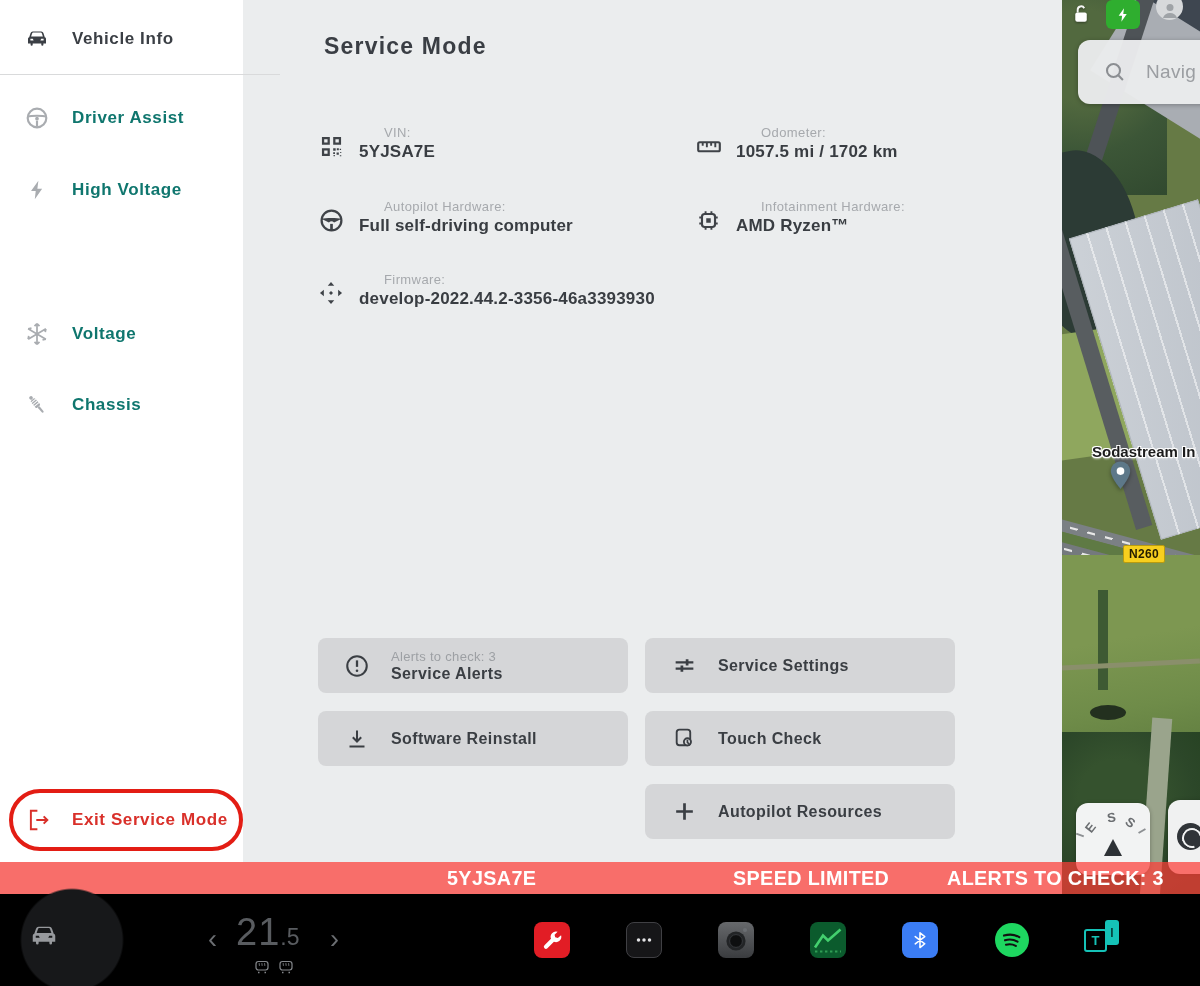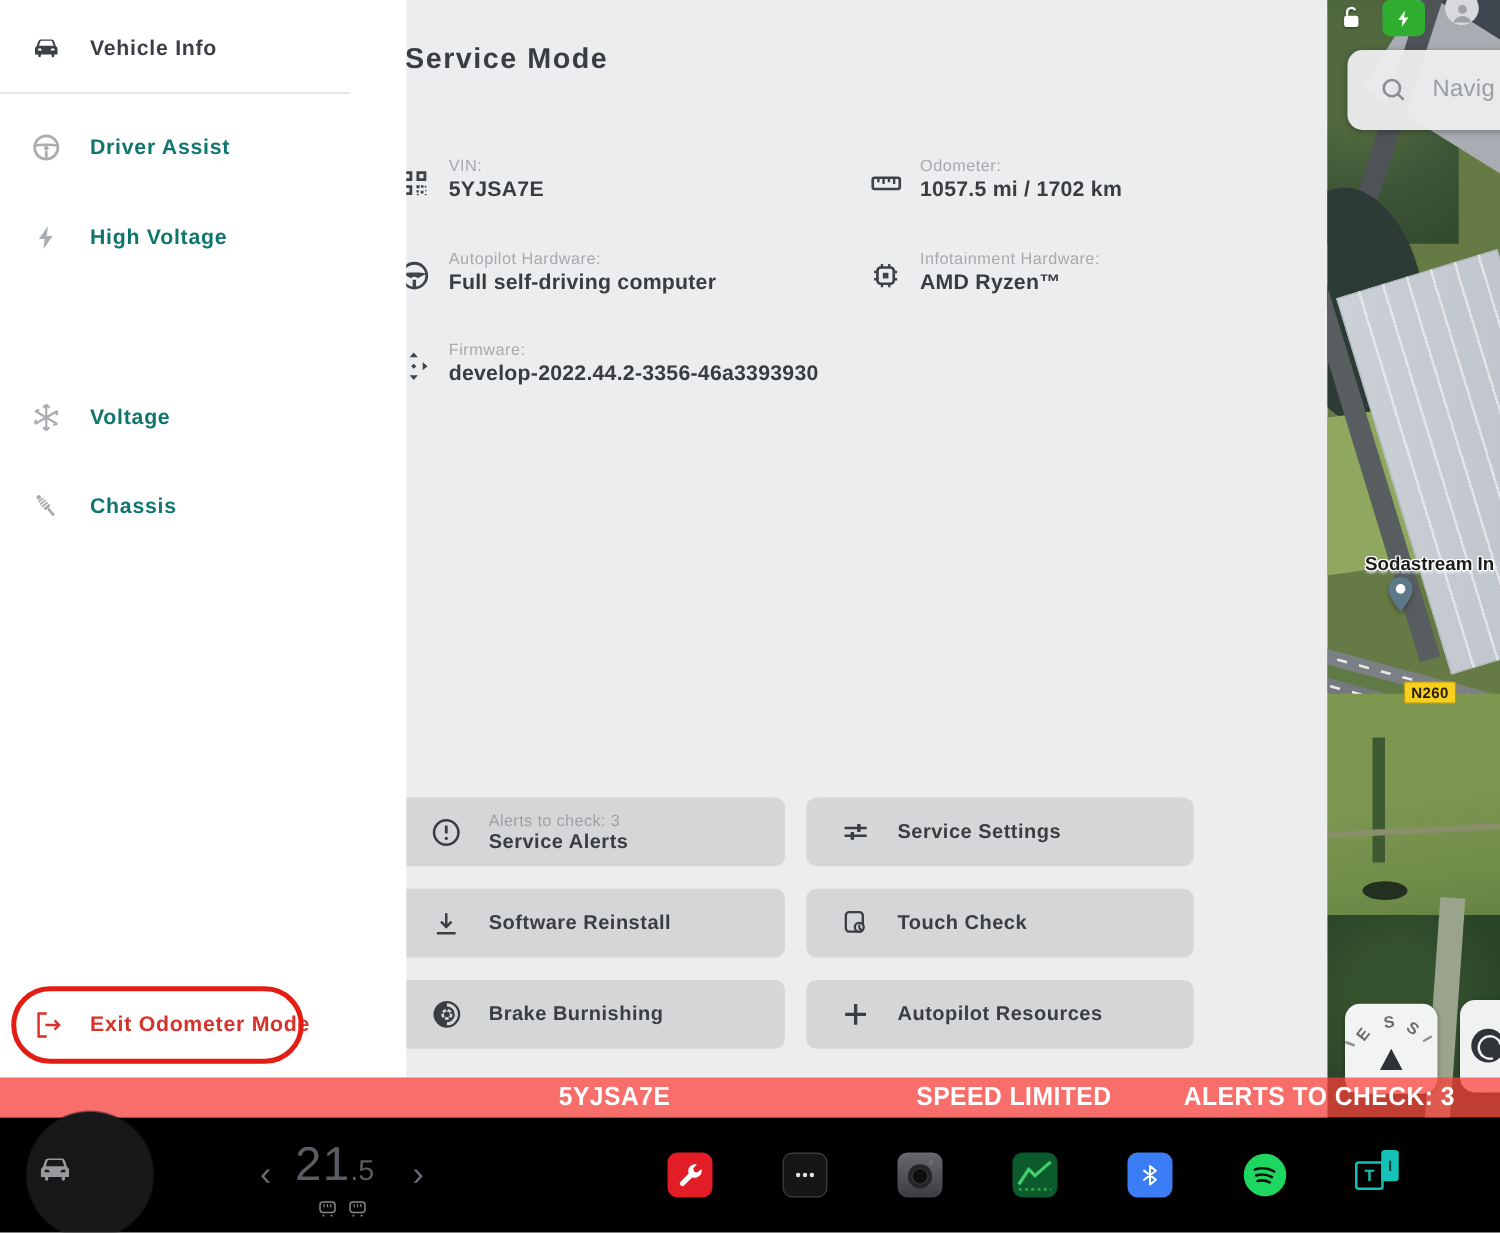--- a/index.html
+++ b/index.html
@@ -1,38 +1,38 @@
 <!DOCTYPE html>
 <html><head>
 <meta charset="utf-8">
 <style>
   * { margin:0; padding:0; box-sizing:border-box; }
   body { width:1200px; height:986px; background:#000; font-family:"Liberation Sans", sans-serif; }
   .screen { position:relative; width:1200px; height:986px; overflow:hidden; background:#ebedee; }
 
   
-  .sidebar { position:absolute; left:0; top:0; width:325px; height:862px; background:#fff; z-index:2; }
+  .sidebar { position:absolute; left:0; top:0; width:243px; height:862px; background:#fff; z-index:2; }
   .side-item { position:absolute; left:0; width:293px; height:44px; display:flex; align-items:center; cursor:pointer; }
   .side-item .ic { width:30px; margin-left:22px; display:flex; justify-content:center; color:#a9acb0; }
   .side-item .lbl { margin-left:20px; font-size:17px; font-weight:600; letter-spacing:.6px; color:#0f766e; }
   .side-item.active .ic { color:#3b3f45; }
   .side-item.active .lbl { color:#3b3f45; font-weight:700; }
   .side-divider { position:absolute; left:0; top:74px; width:280px; height:1px; background:#d9dadb; }
   .exit-btn { position:absolute; left:0; top:797px; width:260px; height:46px; display:flex; align-items:center; cursor:pointer; }
   .exit-btn .ic { width:30px; margin-left:24px; display:flex; justify-content:center; color:#d9302a; }
   .exit-btn .lbl { margin-left:18px; font-size:17px; font-weight:600; letter-spacing:.6px; color:#d9302a; }
   .exit-ring { position:absolute; left:9px; top:789px; width:234px; height:62px; border:4px solid #e31d14; border-radius:31px; pointer-events:none; }
 
   
   .content { position:absolute; left:293px; top:0; width:769px; height:862px; background:#ebedee; z-index:1; }
   .page-title { position:absolute; left:31px; top:33px; font-size:23px; font-weight:700; letter-spacing:1.2px; color:#3a3e44; }
   .info { position:absolute; display:flex; }
   .info .ic { width:30px; padding-top:8px; color:#3f4348; }
   .info .txt { margin-left:11px; }
-  .info .lab { font-size:13px; color:#a6a9ad; letter-spacing:.4px; }
+  .info .lab { font-size:13px; color:#a6a9ad; letter-spacing:.4px;margin-left:25px; }
   .info .val { font-size:17px; font-weight:600; color:#393d42; letter-spacing:.2px; margin-top:2px; }
   .btn { position:absolute; width:310px; height:55px; background:#d5d6d8; border-radius:8px; display:flex; align-items:center; cursor:pointer; }
   .btn .ic { width:26px; margin-left:26px; display:flex; justify-content:center; color:#3a3e43; }
   .btn .txt { margin-left:21px; display:flex; flex-direction:column; }
   .btn .sub { font-size:13px; color:#9da0a4; letter-spacing:.3px; margin-bottom:1px; }
   .btn .sub:empty { display:none; }
   .btn .lbl { font-size:16px; font-weight:600; color:#3a3e43; letter-spacing:.4px; }
 
   
   .map { position:absolute; left:1062px; top:0; width:138px; height:895px; overflow:hidden; background:#667a45; z-index:1; }
@@ -184,21 +184,21 @@
       <span class="lbl">Chassis</span>
     </div>
 
     <div class="exit-btn">
       <span class="ic">
         <svg width="26" height="26" viewBox="0 0 24 24" fill="none" stroke="currentColor" stroke-width="1.8">
             <path d="M10.5 3.5H4.5v17h6"></path>
             <path d="M9.5 12h10M16.3 8.6l3.4 3.4-3.4 3.4"></path>
           </svg>
       </span>
-      <span class="lbl">Exit Odometer Mode</span>
+      <span class="lbl">Exit Service Mode</span>
     </div>
     <div class="exit-ring"></div>
   </aside>
 
   <main class="content">
     <h1 class="page-title">Service Mode</h1>
 
     <div class="info" style="left:25px; top:125px">
       <span class="ic">
         <svg width="27" height="27" viewBox="0 0 24 24" fill="currentColor">
@@ -313,39 +313,20 @@
             <path d="M12 3.5v10.5M7.8 10.3l4.2 4.2 4.2-4.2"></path>
             <path d="M4.5 19.5h15"></path>
           </svg>
       </span>
       <span class="txt">
 
         <span class="lbl">Software Reinstall</span>
       </span>
     </div>
 
-    <div class="btn" style="left:25px; top:784px">
-      <span class="ic">
-        <svg width="25" height="25" viewBox="0 0 24 24" fill="none" stroke="currentColor" stroke-width="1.8">
-            <path d="M12 2.6a9.4 9.4 0 0 0 0 18.8z" fill="currentColor" stroke="none"></path>
-            <circle cx="12" cy="12" r="9.4"></circle>
-            <circle cx="12" cy="12" r="5.2" fill="#d5d6d8"></circle>
-            <circle cx="12" cy="12" r="2.2" fill="currentColor" stroke="none"></circle>
-            <circle cx="12" cy="8.3" r=".9" fill="currentColor" stroke="none"></circle>
-            <circle cx="15.5" cy="10.8" r=".9" fill="currentColor" stroke="none"></circle>
-            <circle cx="14.2" cy="14.9" r=".9" fill="currentColor" stroke="none"></circle>
-            <circle cx="9.8" cy="14.9" r=".9" fill="currentColor" stroke="none"></circle>
-            <circle cx="8.5" cy="10.8" r=".9" fill="currentColor" stroke="none"></circle>
-          </svg>
-      </span>
-      <span class="txt">
-
-        <span class="lbl">Brake Burnishing</span>
-      </span>
-    </div>
 
     <div class="btn" style="left:352px; top:784px">
       <span class="ic">
         <svg width="25" height="25" viewBox="0 0 24 24" fill="none" stroke="currentColor" stroke-width="2.6">
             <path d="M12 4v16M4 12h16"></path>
           </svg>
       </span>
       <span class="txt">
 
         <span class="lbl">Autopilot Resources</span>

